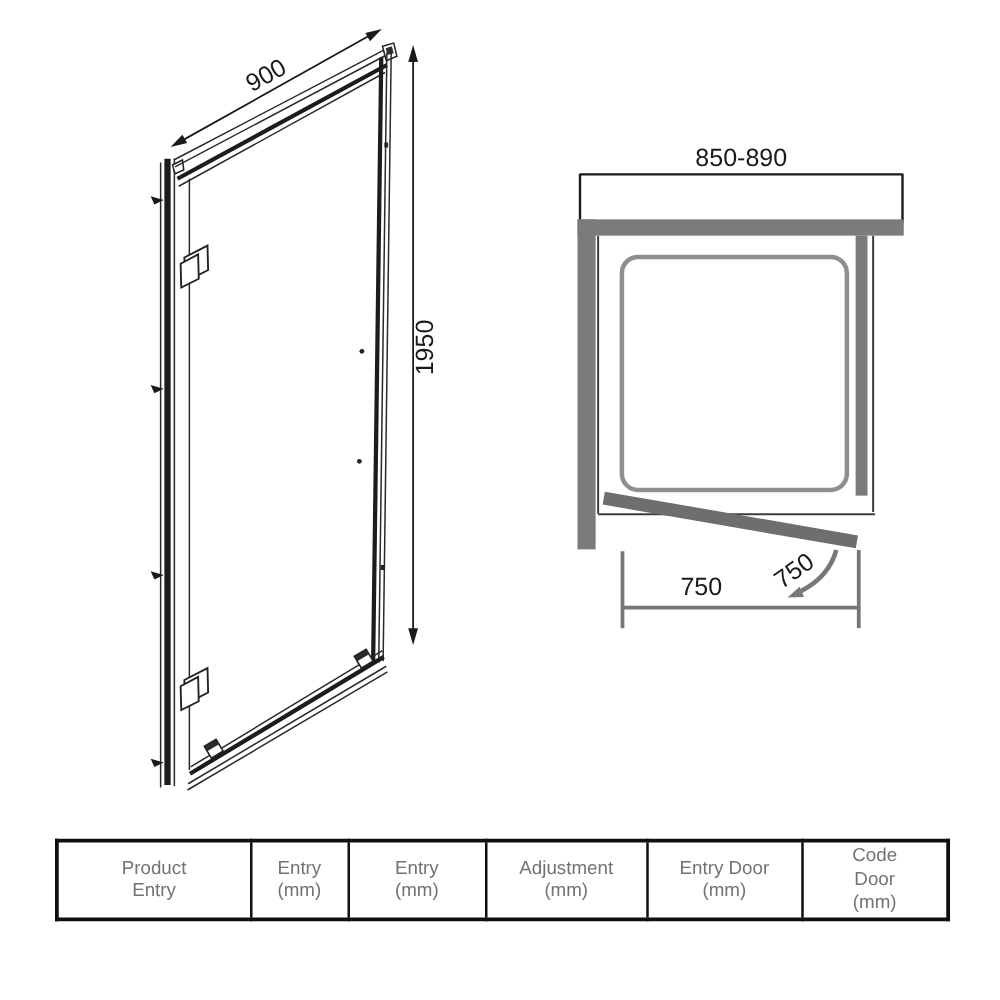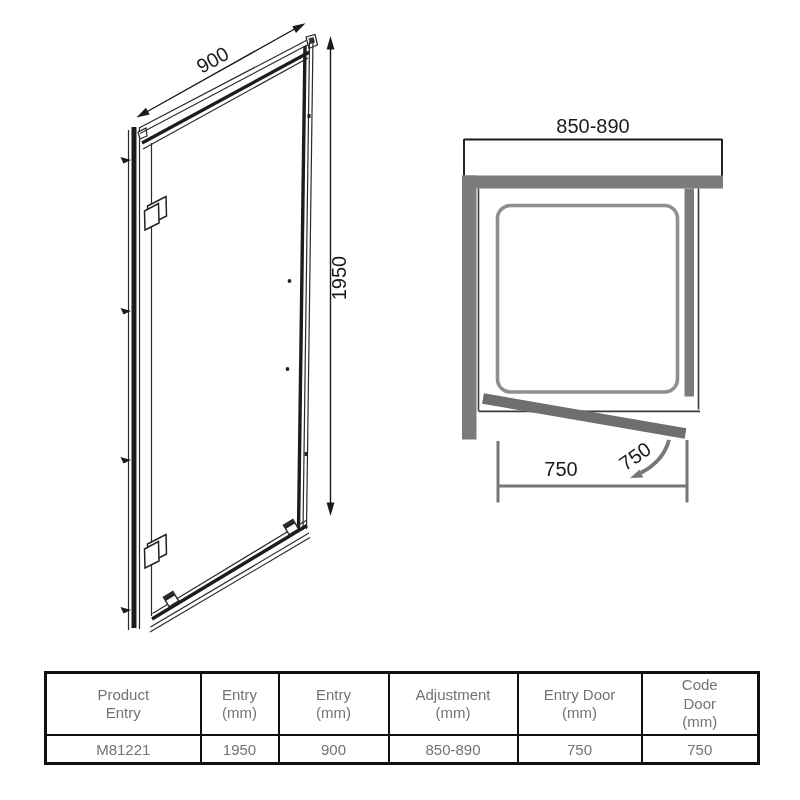--- a/index.html
+++ b/index.html
@@ -176,24 +176,16 @@
       <td class="hdr">
         <span class="hline">Entry Door</span>
         <span class="hline">(mm)</span>
       </td>
       <td class="hdr">
         <span class="hline">Code</span>
         <span class="hline">Door</span>
         <span class="hline">(mm)</span>
       </td>
     </tr>
-    <tr>
-      <td class="val">M81221</td>
-      <td class="val">1950</td>
-      <td class="val">900</td>
-      <td class="val">850-890</td>
-      <td class="val">750</td>
-      <td class="val">750</td>
-    </tr>
   </tbody>
 </table>
 
 </div>
 
 </body></html>

